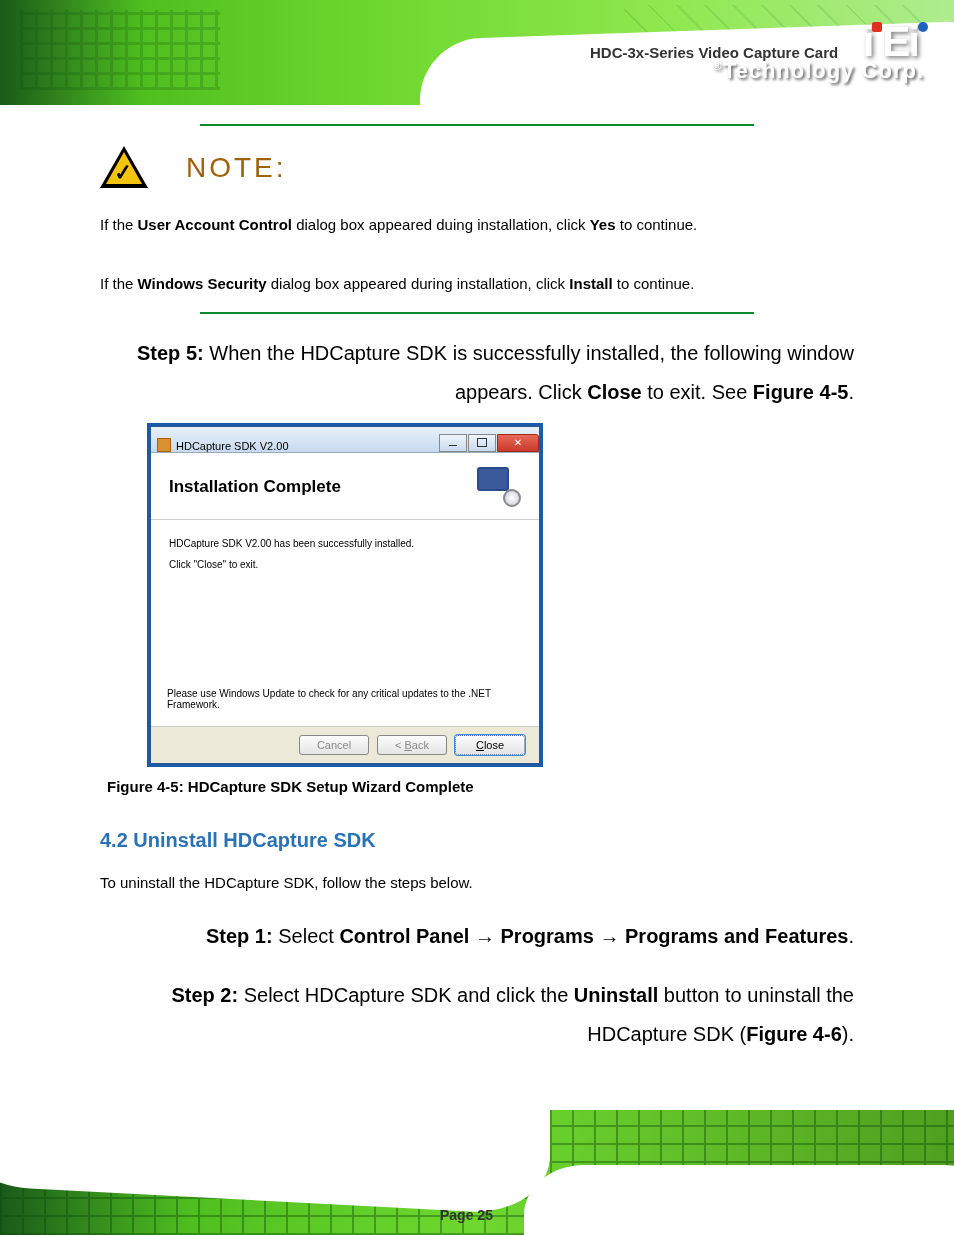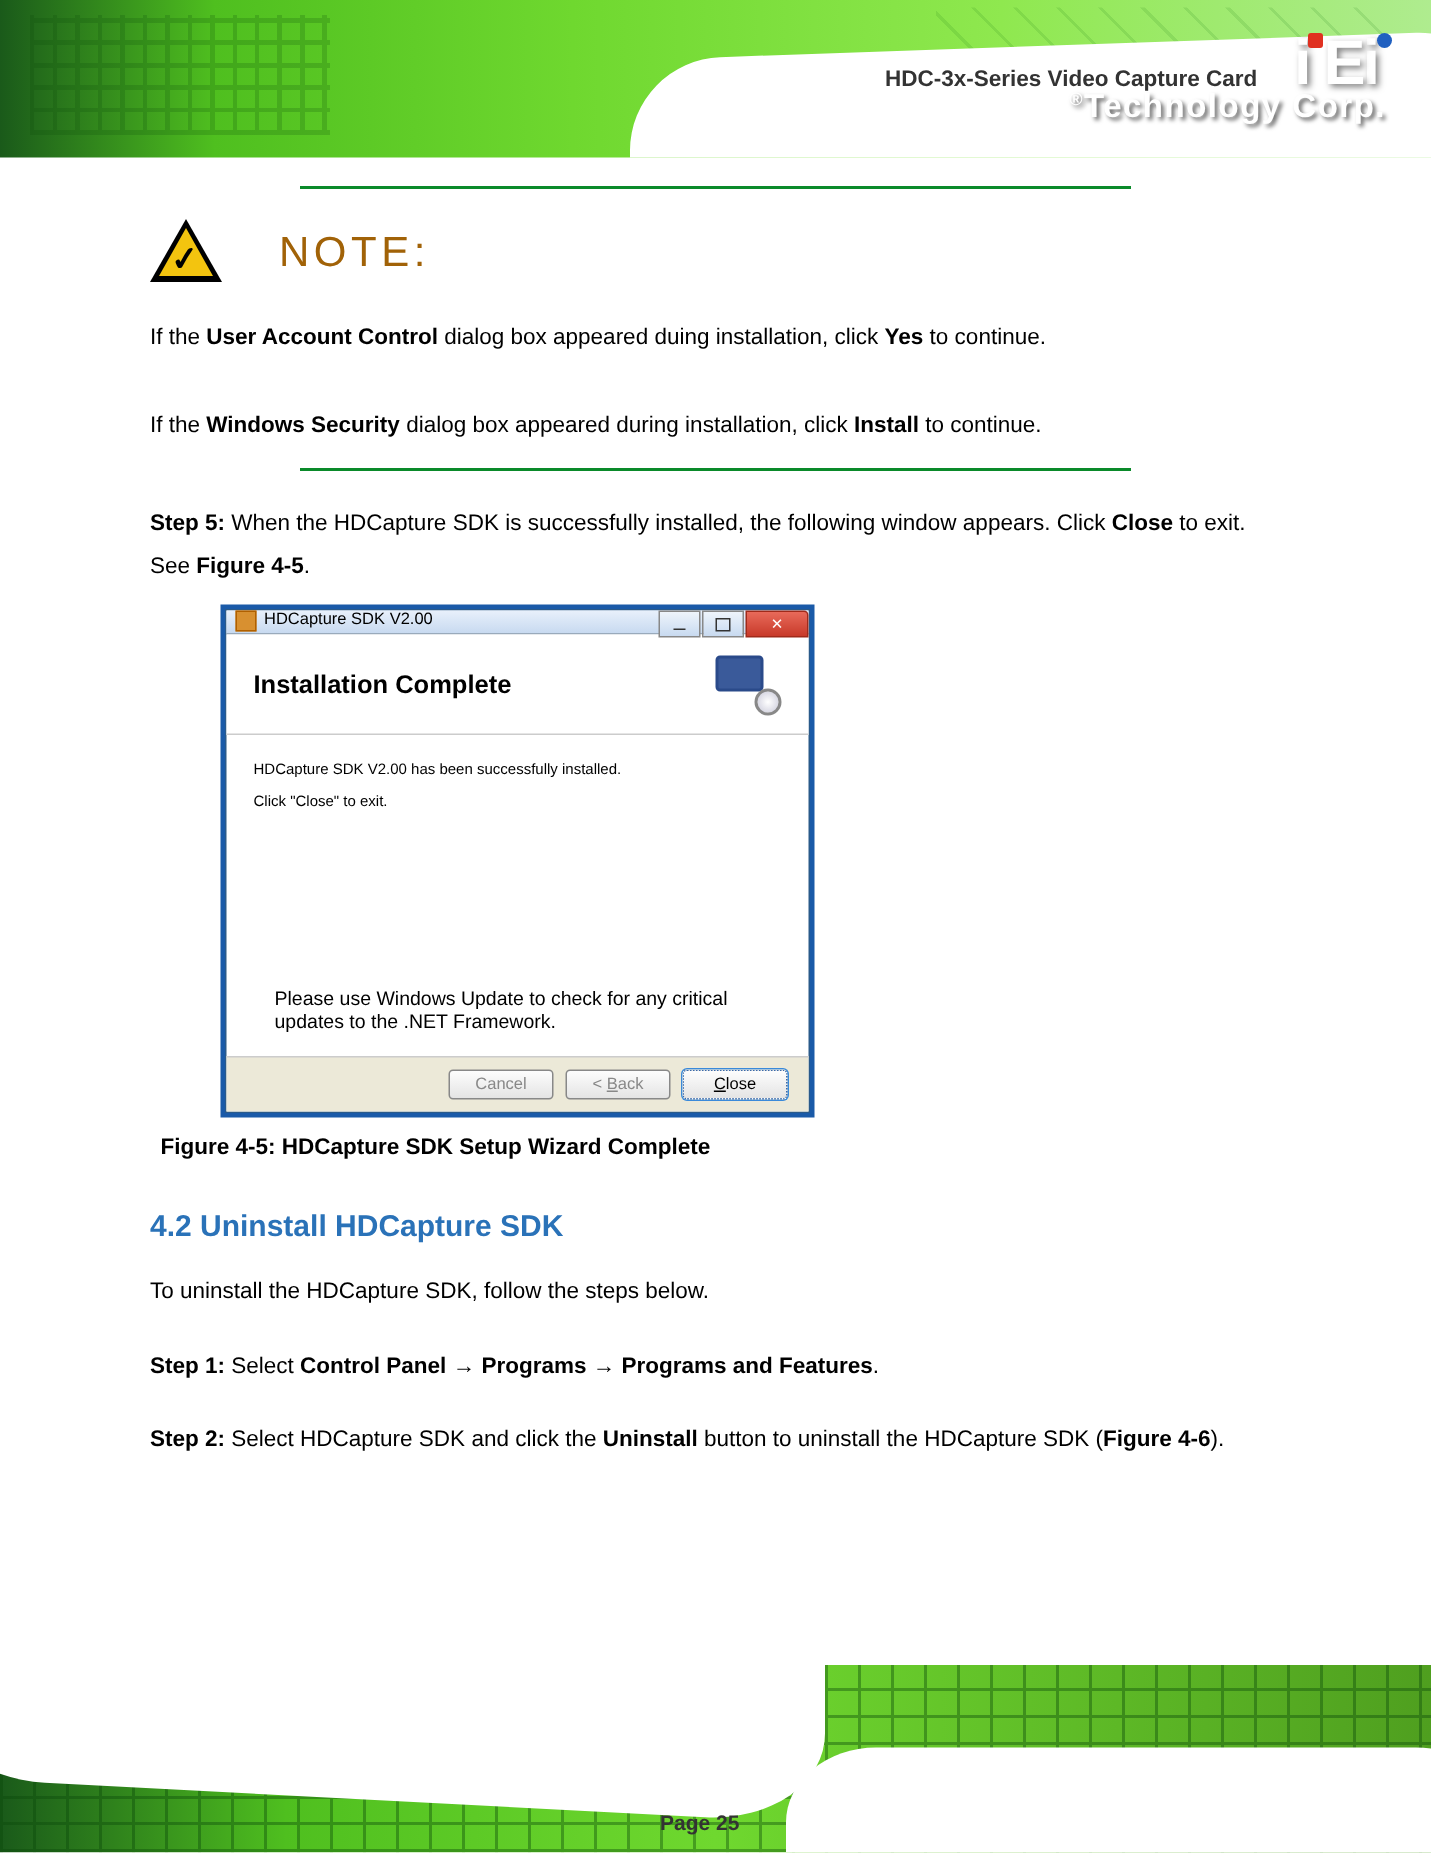--- a/index.html
+++ b/index.html
@@ -26,45 +26,45 @@
 
 .note-row { display: flex; align-items: flex-start; gap: 18px; margin: 20px 0 10px 0; }
 .note-icon { width: 48px; height: 44px; position: relative; flex-shrink: 0; }
 .note-triangle { width: 0; height: 0; border-left: 24px solid transparent; border-right: 24px solid transparent; border-bottom: 42px solid #000; position: absolute; }
 .note-triangle-inner { width: 0; height: 0; border-left: 18px solid transparent; border-right: 18px solid transparent; border-bottom: 32px solid #f3c40f; position: absolute; left: 6px; top: 6px; }
 .note-check { position: absolute; left: 14px; top: 14px; font-size: 22px; color: #000; font-weight: bold; transform: rotate(-5deg); }
 .note-label { font-size: 28px; color: #a16207; letter-spacing: 3px; margin-top: 6px; margin-left: 20px; }
 
 .note-body { font-size: 15px; color: #000; line-height: 1.95; margin: 20px 0 10px 0; }
 
-.step-text { font-size: 15px; color: #000; line-height: 1.95; margin: 20px 0 6px 0; }
+.step-text { font-size: 20px; color: #000; line-height: 1.95; margin: 20px 0 6px 0; text-align: right; }
 .step-num { font-weight: bold; }
 .figure-ref { font-weight: bold; }
 .ui-bold { font-weight: bold; }
 
 .dialog-container { margin: 14px 0 10px 50px; }
 .dialog { width: 390px; border: 1px solid #2a5a8a; background: #fff; box-shadow: 0 0 0 3px #1a5aa8; font-family: Tahoma, sans-serif; }
-.titlebar { height: 16px; background: linear-gradient(#e8f0fb, #c8daf0); display: flex; align-items: flex-start; padding: 0 0 0 6px; border-bottom: 1px solid #9ab; }
+.titlebar { height: 26px; background: linear-gradient(#e8f0fb, #c8daf0); display: flex; align-items: flex-end; padding: 0 0 0 6px; border-bottom: 1px solid #9ab; }
 .titlebar-icon { width: 14px; height: 14px; background: #d89030; border: 1px solid #b06000; margin-right: 5px; }
 .titlebar-text { font-size: 11px; color: #000; flex: 1; }
 .titlebar-btns { display: flex; }
 .tb-btn { width: 28px; height: 18px; margin-left: 1px; border: 1px solid #888; background: linear-gradient(#eef4fb, #c8daf0); display: flex; align-items: center; justify-content: center; font-size: 10px; color: #222; }
 .tb-btn.close { background: linear-gradient(#e86a5a, #c83a2a); color: #fff; border-color: #a02a1a; width: 42px; border-radius: 0 3px 0 0; }
 .tb-btn.min::after { content: ""; width: 8px; height: 1px; background: #333; margin-top: 6px; }
 .tb-btn.max::after { content: ""; width: 8px; height: 7px; border: 1px solid #333; }
 .tb-btn.close::after { content: "✕"; font-size: 10px; }
 
 .dlg-header { display: flex; align-items: center; padding: 14px 18px 12px 18px; border-bottom: 1px solid #ccc; background: #fff; }
 .dlg-title { font-size: 17px; font-weight: bold; color: #000; flex: 1; }
 .dlg-art { width: 44px; height: 40px; position: relative; }
 .dlg-art .monitor { width: 32px; height: 24px; background: #3a5a9a; border: 2px solid #2a4a8a; border-radius: 3px; position: absolute; left: 0; top: 0; }
 .dlg-art .disc { width: 18px; height: 18px; background: radial-gradient(#fff, #c8c8d8); border: 2px solid #888; border-radius: 50%; position: absolute; right: 0; bottom: 0; }
 .dlg-body { padding: 18px 18px 8px 18px; font-size: 10px; color: #000; min-height: 168px; }
 .dlg-body p { margin-bottom: 10px; }
-.dlg-note { padding: 0 18px 16px 32px; font-size: 13px; color: #000; }
+.dlg-note { padding: 0 18px 16px 16px; font-size: 10px; color: #000; }
 .dlg-footer { background: #ece9d8; border-top: 1px solid #ccc; padding: 8px 14px; display: flex; justify-content: flex-end; gap: 8px; }
 .dlg-btn { width: 70px; height: 20px; font-size: 11px; border: 1px solid #888; background: linear-gradient(#fdfdfd, #e4e4e4); border-radius: 3px; color: #888; }
 .dlg-btn.focus { border: 1px dotted #3a6aaa; box-shadow: 0 0 0 1px #3a8ada; color: #000; }
 .dlg-btn .ul { text-decoration: underline; }
 
 .figure-caption { font-size: 15px; font-weight: bold; margin: 14px 0 10px 7px; }
 
 .section-heading { font-size: 20px; font-weight: bold; color: #2a72b8; margin: 34px 0 16px 0; }
 
 .uninstall-text { font-size: 15px; line-height: 1.95; }

